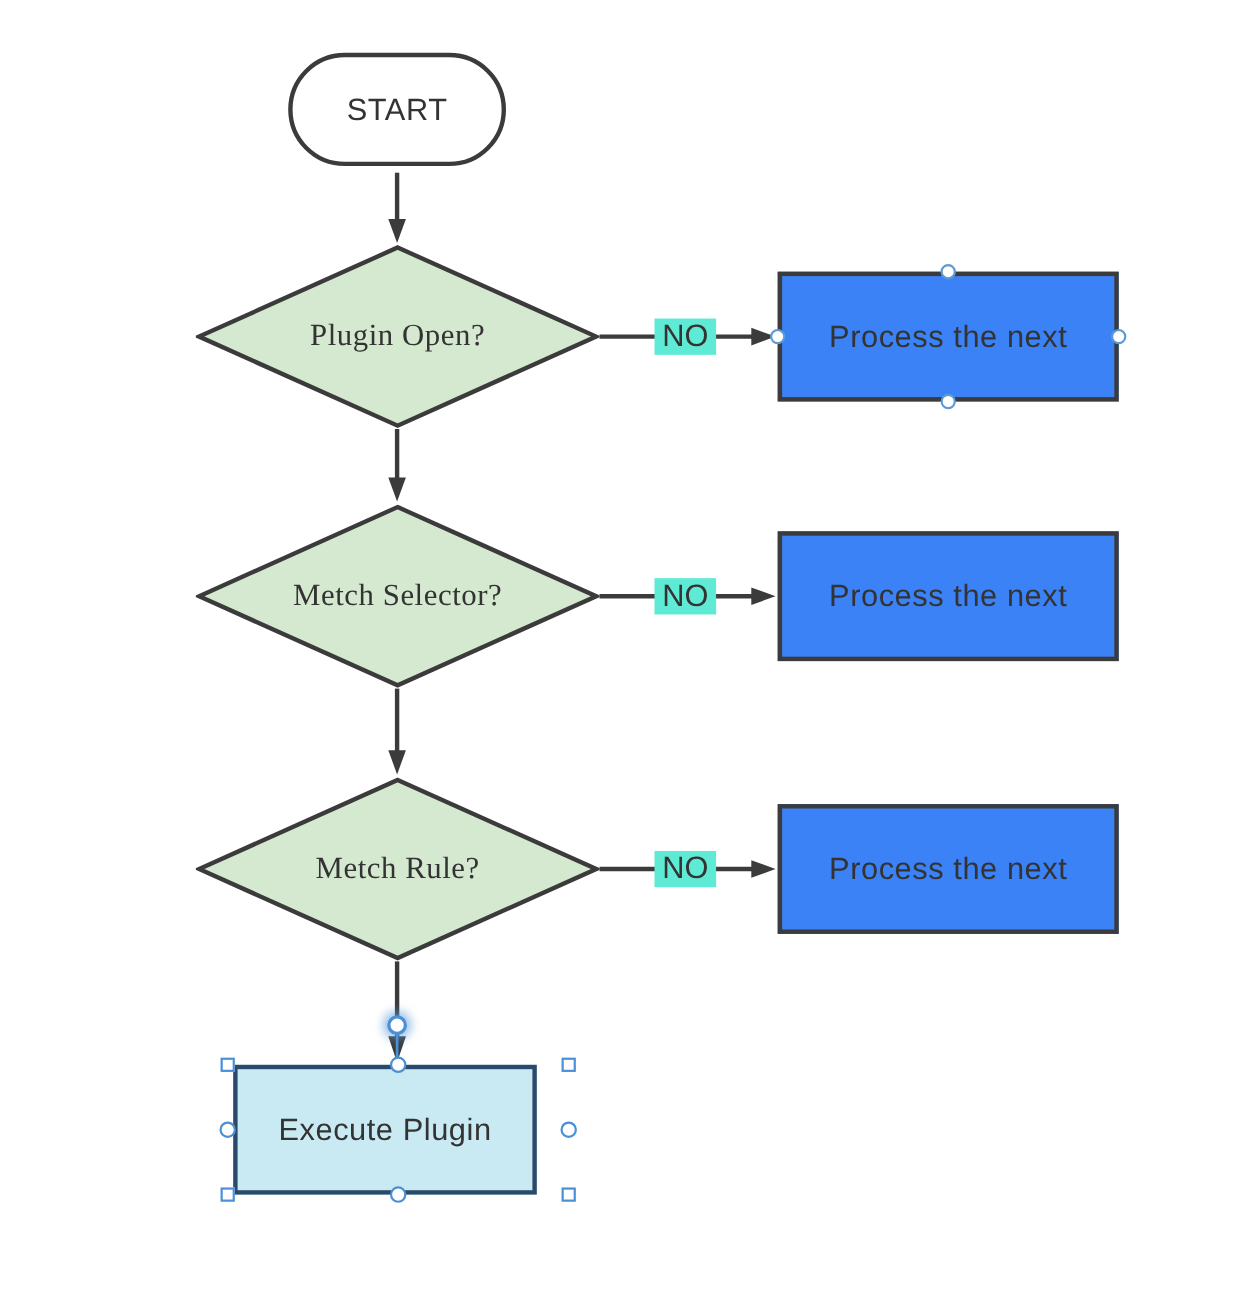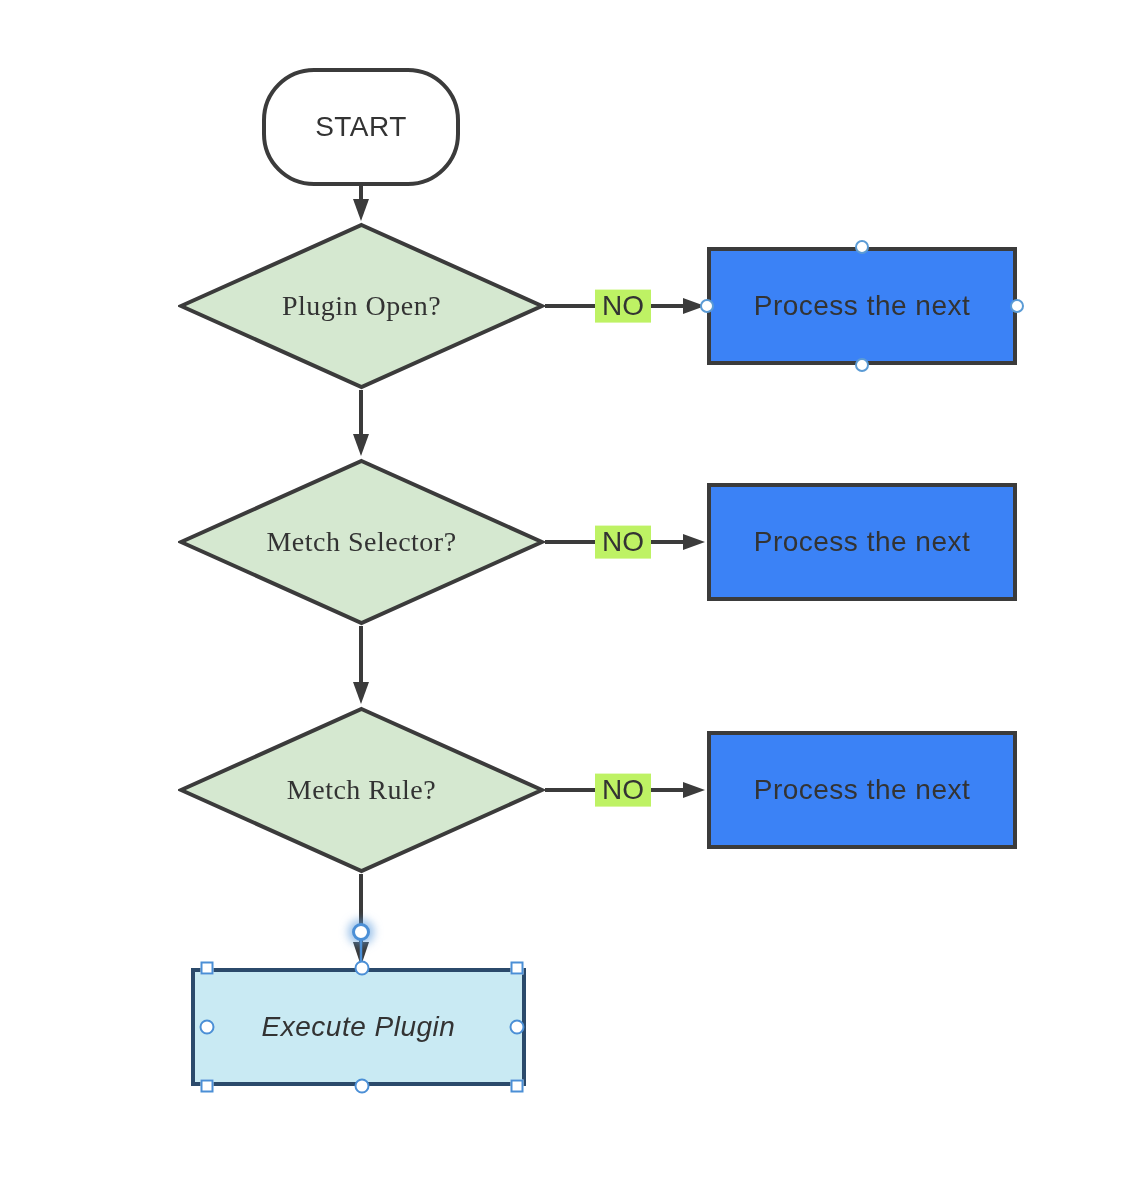--- a/index.html
+++ b/index.html
@@ -24,21 +24,21 @@
   .diamond .shape{fill:#d5e8d0;stroke:#3b3b3b;stroke-width:4;}
   .diamond .lbl{position:relative;font-family:Liberation Serif, serif;}
   .process{
     border:4px solid #3b3b3b;background:#3b82f6;
   }
   .execute{
     border:4px solid #2b4a6b;background:#c9eaf3;
   }
 
   .edge-label{
-    position:absolute;transform:translate(-50%,-50%);background:#bef264;
+    position:absolute;transform:translate(-50%,-50%);background:#5eead4;
     padding:1px 7px;font-size:28px;color:#333333;line-height:1.1;
   }
 
   
   .cp{
     position:absolute;width:14px;height:14px;border:2.5px solid #5b9bd5;border-radius:50%;
     background:#fff;transform:translate(-50%,-50%);box-sizing:border-box;
   }
   
   .hs{
@@ -92,21 +92,21 @@
       <line x1="545" y1="542" x2="688" y2="542"></line>
       <polygon class="arrow" points="705,542 683,534 683,550"></polygon>
     </g>
 
     <g>
       <line x1="545" y1="790" x2="688" y2="790"></line>
       <polygon class="arrow" points="705,790 683,782 683,798"></polygon>
     </g>
   </svg>
 
-  <div class="node terminator" style="left:262px;top:68px;width:198px;height:118px;">
+  <div class="node terminator" style="left:262px;top:48px;width:198px;height:103px;">
     <span>START</span>
   </div>
 
   <div class="node diamond" style="left:178px;top:222px;width:367px;height:168px;">
     <svg viewBox="0 0 367 168">
       <polygon class="shape" points="183.5,3 364,84 183.5,165 3,84"></polygon>
     </svg>
     <span class="lbl">Plugin Open?</span>
   </div>
 
@@ -127,21 +127,21 @@
   <div class="node process" style="left:707px;top:247px;width:310px;height:118px;">
     <span>Process the next</span>
   </div>
   <div class="node process" style="left:707px;top:483px;width:310px;height:118px;">
     <span>Process the next</span>
   </div>
   <div class="node process" style="left:707px;top:731px;width:310px;height:118px;">
     <span>Process the next</span>
   </div>
 
-  <div class="node execute" style="left:191px;top:968px;width:335px;height:118px;font-style:italic;">
+  <div class="node execute" style="left:212px;top:968px;width:276px;height:118px;">
     <span>Execute Plugin</span>
   </div>
 
   <div class="edge-label" style="left:623px;top:306px;">NO</div>
   <div class="edge-label" style="left:623px;top:542px;">NO</div>
   <div class="edge-label" style="left:623px;top:790px;">NO</div>
 
   <div class="cp" style="left:862px;top:247px;"></div>
   <div class="cp" style="left:707px;top:306px;"></div>
   <div class="cp" style="left:1017px;top:306px;"></div>

